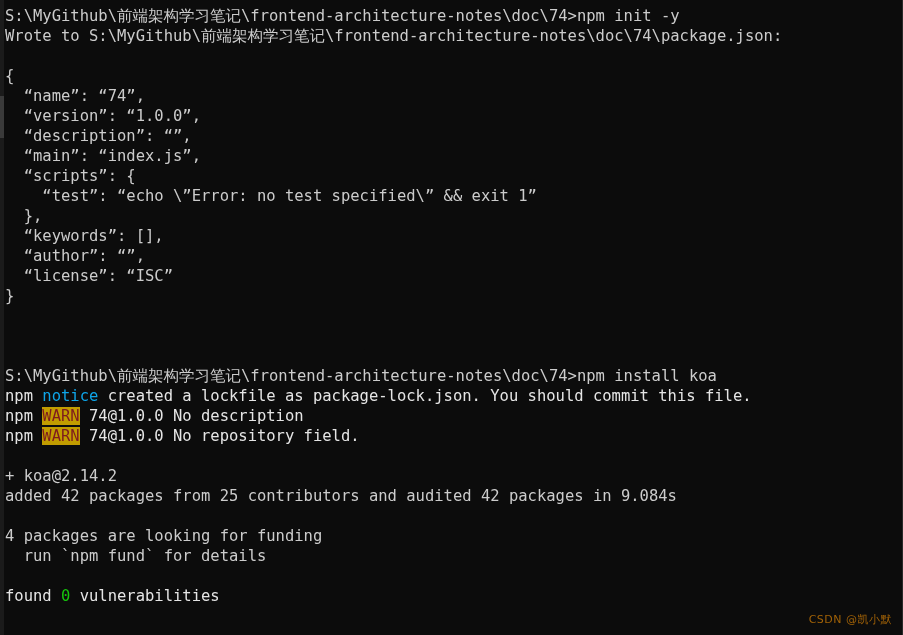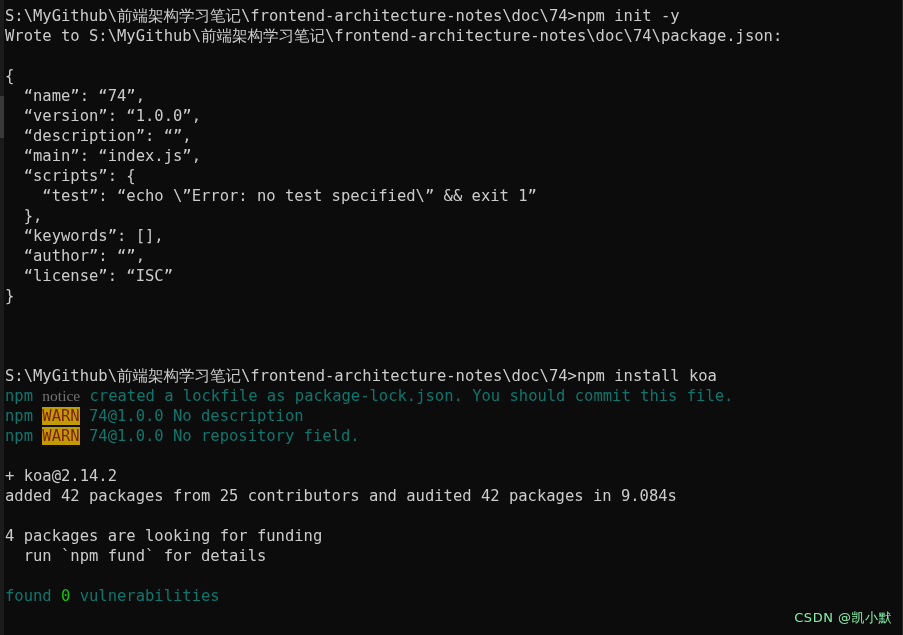--- a/index.html
+++ b/index.html
@@ -49,35 +49,35 @@
   }
   .line {
     display: block;
     height: 20px;
     padding-left: 5px;
     white-space: pre;
   }
   .line.blank { color: transparent; }
 
   
-  .tok-notice { color: #737373; font-family: Liberation Serif, serif; }
+  .tok-notice { color: #0ea5e9; }
   .tok-warn {
     background: #c19c00;
     color: #7f1d1d;
   }
   .tok-green { color: #16c60c; }
-  .tok-default { color: #0f766e; }
+  .tok-default { color: #e5e5e5; }
 
   .watermark {
     position: absolute;
     right: 10px;
     bottom: 8px;
     font-family: "DejaVu Sans", "Liberation Sans", sans-serif;
-    font-size: 13px;
-    color: #86efac;
+    font-size: 11px;
+    color: #a16207;
     letter-spacing: 0.5px;
     white-space: pre;
   }
 </style>
 </head>
 <body>
 
 <div id="terminal">
 
   <div class="scroll-rail">

